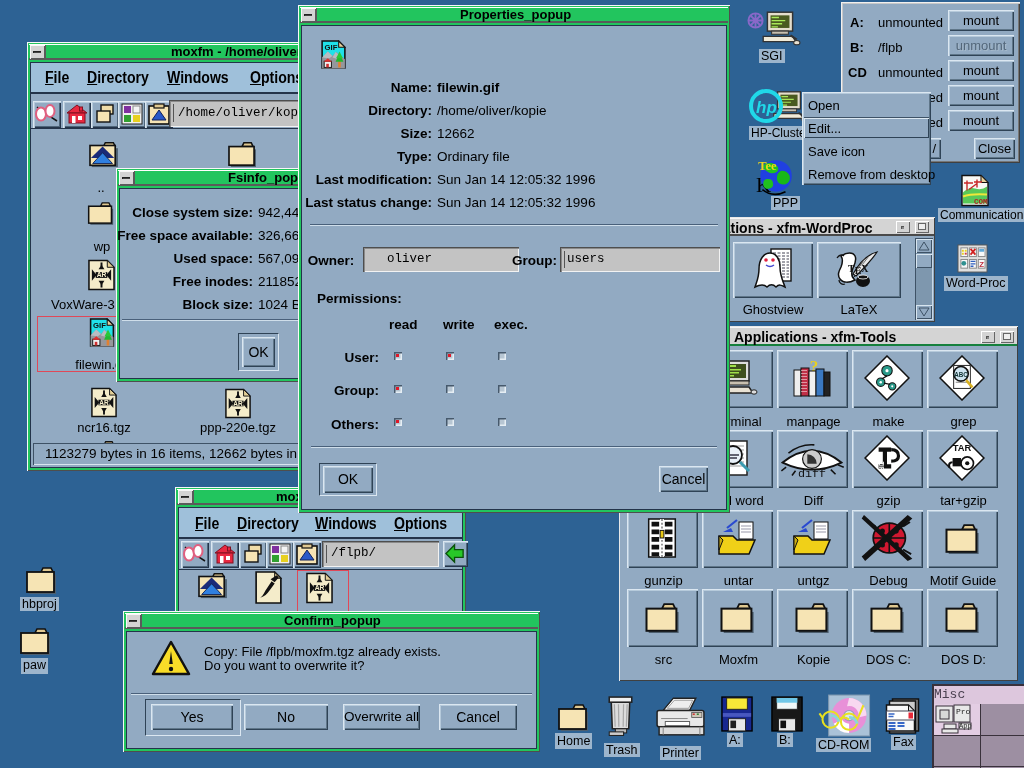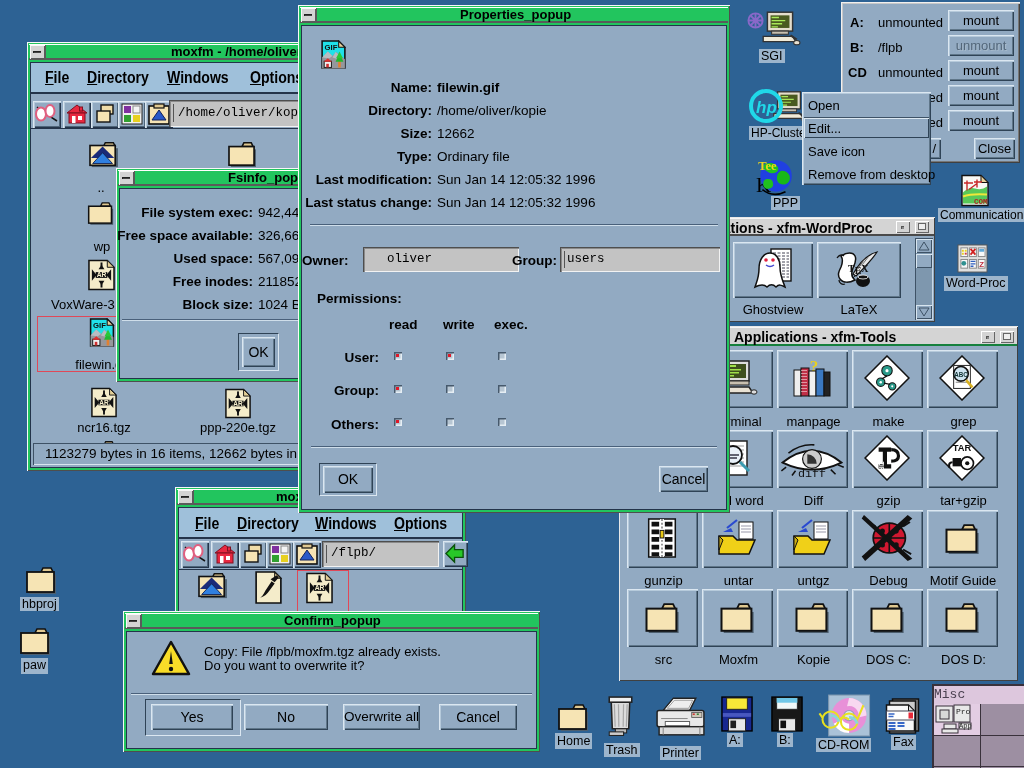--- a/index.html
+++ b/index.html
@@ -473,21 +473,21 @@
   <div class="a" style="left:2px;bottom:2px;right:2px;height:22px;background:#92aac2;box-shadow:inset 1px 1px 0 #3e5266,inset -1px -1px 0 #d8e5ef;font-size:13.5px;line-height:22px;padding-left:12px;white-space:nowrap;overflow:hidden">1123279 bytes in 16 items, 12662 bytes in 1 selected item</div>
  </div>
 </div>
 
 <div class="w" style="left:116px;top:168px;width:322px;height:214px">
  <div class="tb">
       <div class="mb"></div>
       <span class="a" style="left:110px">Fsinfo_popup</span>
     </div>
  <div class="ct d13" style="left:3px;top:20px;right:3px;bottom:3px">
-  <div class="a bold" style="right:181px;top:16px;white-space:nowrap">File system exec:</div>
+  <div class="a bold" style="right:181px;top:16px;white-space:nowrap">Close system size:</div>
       <div class="a" style="left:138px;top:16px">942,44</div>
   <div class="a bold" style="right:181px;top:39px;white-space:nowrap">Free space available:</div>
       <div class="a" style="left:138px;top:39px">326,66</div>
   <div class="a bold" style="right:181px;top:62px;white-space:nowrap">Used space:</div>
       <div class="a" style="left:138px;top:62px">567,09</div>
   <div class="a bold" style="right:181px;top:85px;white-space:nowrap">Free inodes:</div>
       <div class="a" style="left:138px;top:85px">211852</div>
   <div class="a bold" style="right:181px;top:108px;white-space:nowrap">Block size:</div>
       <div class="a" style="left:138px;top:108px">1024 B</div>
   <div class="grv" style="left:2px;top:130px;right:2px"></div>
@@ -757,21 +757,21 @@
       <div class="a" style="left:135px;top:77px">/home/oliver/kopie</div>
   <div class="a bold" style="left:0;top:100px;width:130px;text-align:right">Size:</div>
       <div class="a" style="left:135px;top:100px">12662</div>
   <div class="a bold" style="left:0;top:123px;width:130px;text-align:right">Type:</div>
       <div class="a" style="left:135px;top:123px">Ordinary file</div>
   <div class="a bold" style="left:0;top:146px;width:130px;text-align:right">Last modification:</div>
       <div class="a" style="left:135px;top:146px">Sun Jan 14 12:05:32 1996</div>
   <div class="a bold" style="left:0;top:169px;width:130px;text-align:right">Last status change:</div>
       <div class="a" style="left:135px;top:169px">Sun Jan 14 12:05:32 1996</div>
   <div class="grv" style="left:8px;top:198px;right:8px"></div>
-  <div class="a bold" style="left:0;top:227px;width:58px;text-align:left">Owner:</div>
+  <div class="a bold" style="left:0;top:227px;width:58px;text-align:center">Owner:</div>
   <div class="fld" style="left:61px;top:221px;width:156px;height:25px;line-height:24px;padding-left:24px">oliver</div>
   <div class="a bold" style="left:200px;top:227px;width:55px;text-align:right">Group:</div>
   <div class="fld" style="left:258px;top:221px;width:160px;height:25px;line-height:24px;padding-left:7px">users</div>
   <div class="a" style="left:262px;top:225px;width:1px;height:17px;background:#555"></div>
   <div class="a bold" style="left:15px;top:265px">Permissions:</div>
   <div class="a bold" style="left:87px;top:291px">read</div>
   <div class="a bold" style="left:141px;top:291px">write</div>
   <div class="a bold" style="left:192px;top:291px">exec.</div>
   <div class="a bold" style="left:0;top:324px;width:77px;text-align:right">User:</div>
   <div class="a bold" style="left:0;top:357px;width:77px;text-align:right">Group:</div>

